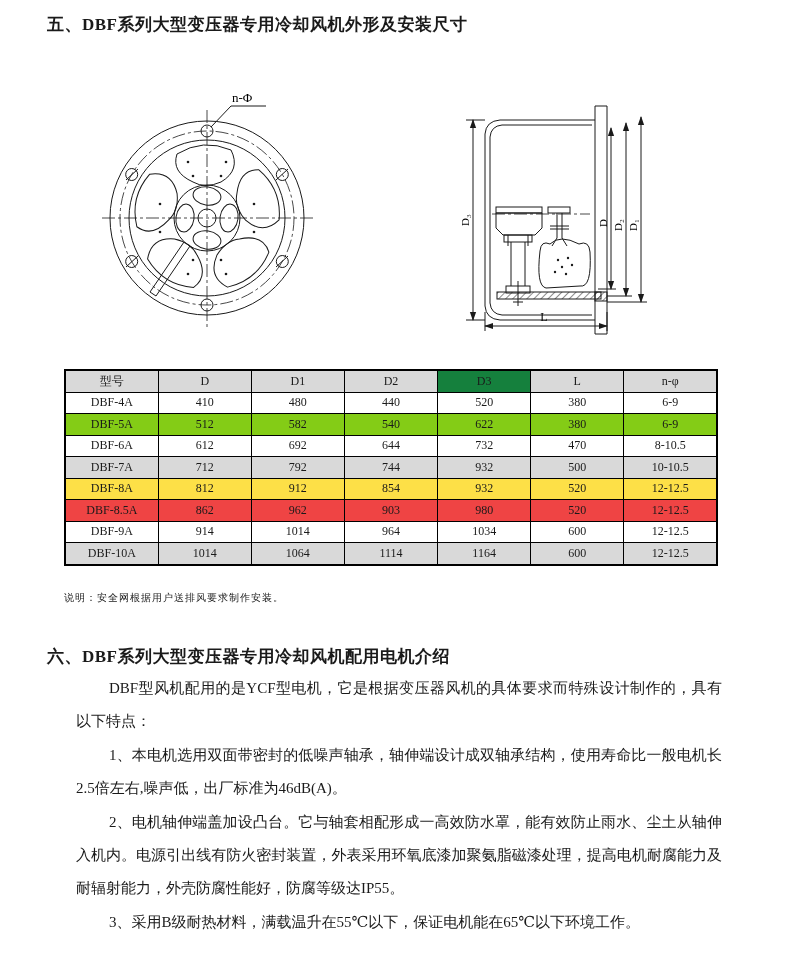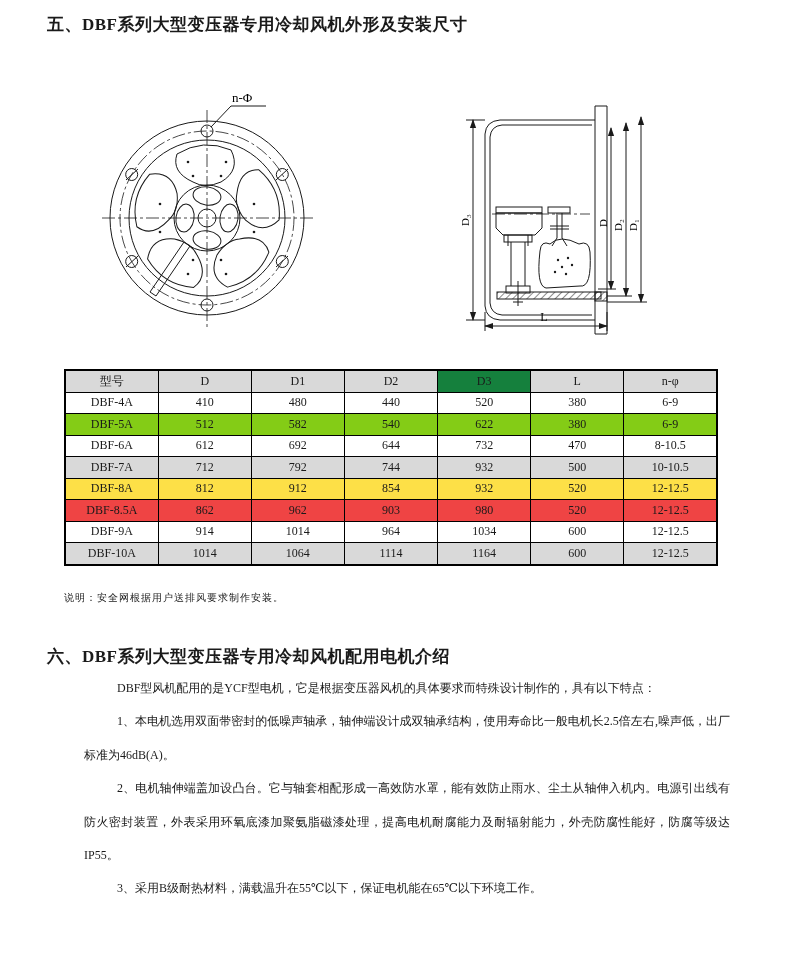--- a/index.html
+++ b/index.html
@@ -21,22 +21,22 @@
     border-collapse:collapse;table-layout:fixed;
     font-size:12px;text-align:center;
   }
   #dim-table th,#dim-table td{
     border:1px solid #000;height:20.5px;padding:0;
     font-weight:normal;overflow:hidden;white-space:nowrap;
   }
   #dim-table{border:2px solid #000;}
   #note{position:absolute;left:64px;top:591px;font-size:10px;letter-spacing:1px;}
   #bodytext{
-    position:absolute;left:84px;top:672px;width:646px;
-    font-size:12px;line-height:33.4px;text-align:justify;
+    position:absolute;left:76px;top:672px;width:646px;
+    font-size:15px;line-height:33.4px;text-align:justify;
   }
   #bodytext p{margin:0;text-indent:33px;}
   svg text{font-family:"Liberation Serif","DejaVu Serif",serif;}
   .thin{stroke:#1a1a1a;stroke-width:1;fill:none;}
   .cline{stroke:#1a1a1a;stroke-width:0.8;fill:none;stroke-dasharray:13 3 3 3;}
 </style>
 </head>
 <body>
 
 <div id="title5" class="sec-title">五、DBF系列大型变压器专用冷却风机外形及安装尺寸</div>

